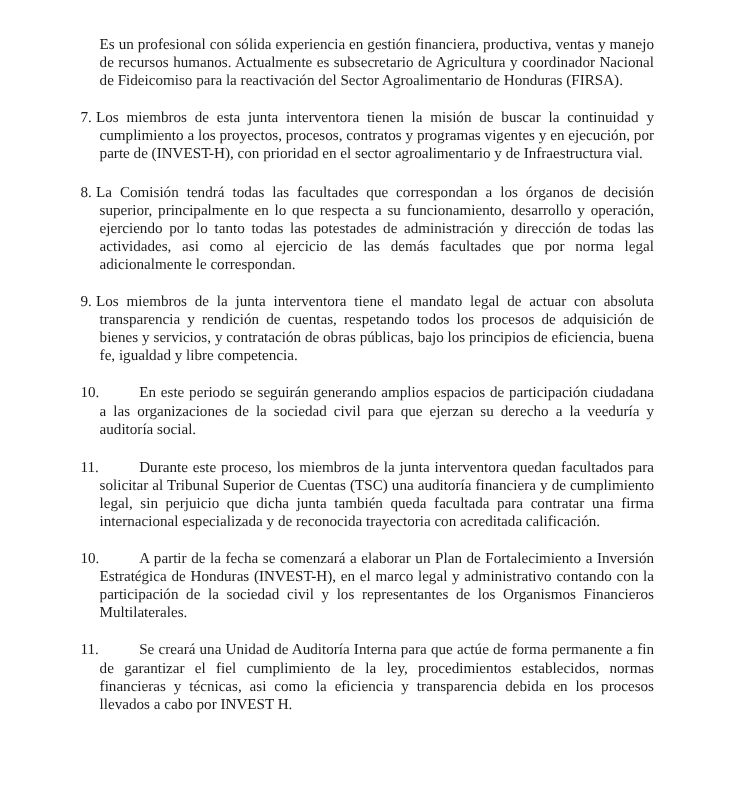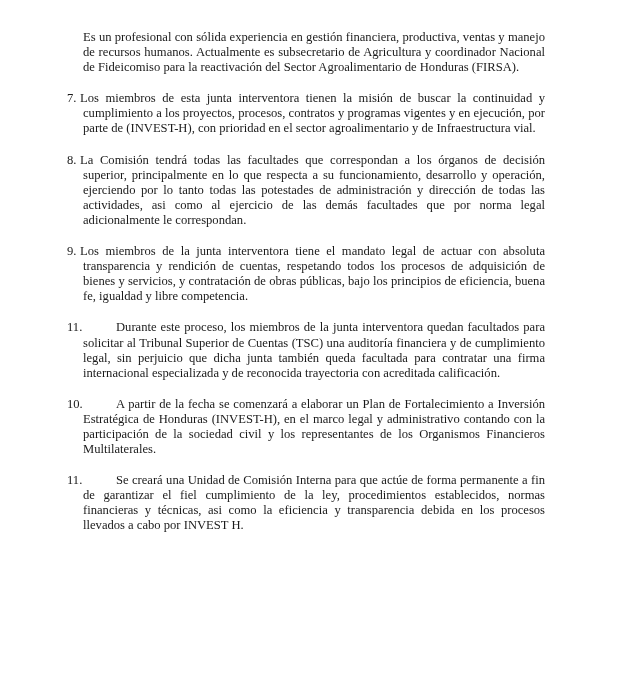--- a/index.html
+++ b/index.html
@@ -75,19 +75,20 @@
 
 <div class="page" style="background: rgb(255, 255, 255);">
   <div class="doc-body">
 
     <p class="para para-intro">Es un profesional con sólida experiencia en gestión financiera, productiva, ventas y manejo de recursos humanos. Actualmente es subsecretario de Agricultura y coordinador Nacional de Fideicomiso para la reactivación del Sector Agroalimentario de Honduras (FIRSA).</p>
 
     <div id="numbered-items">
         <p class="para para-numbered"><span class="num">7.</span><span>Los miembros de esta junta interventora tienen la misión de buscar la continuidad y cumplimiento a los proyectos, procesos, contratos y programas vigentes y en ejecución, por parte de (INVEST-H), con prioridad en el sector agroalimentario y de Infraestructura vial.</span></p>
         <p class="para para-numbered"><span class="num">8.</span><span>La Comisión tendrá todas las facultades que correspondan a los órganos de decisión superior, principalmente en lo que respecta a su funcionamiento, desarrollo y operación, ejerciendo por lo tanto todas las potestades de administración y dirección de todas las actividades, asi como al ejercicio de las demás facultades que por norma legal adicionalmente le correspondan.</span></p>
         <p class="para para-numbered"><span class="num">9.</span><span>Los miembros de la junta interventora tiene el mandato legal de actuar con absoluta transparencia y rendición de cuentas, respetando todos los procesos de adquisición de bienes y servicios, y contratación de obras públicas, bajo los principios de eficiencia, buena fe, igualdad y libre competencia.</span></p>
+        <p class="para para-tabbed"><span class="num">10.</span><span>En este periodo se seguirán generando amplios espacios de participación ciudadana a las organizaciones de la sociedad civil para que ejerzan su derecho a la veeduría y auditoría social.</span></p>
         <p class="para para-tabbed"><span class="num">11.</span><span>Durante este proceso, los miembros de la junta interventora quedan facultados para solicitar al Tribunal Superior de Cuentas (TSC) una auditoría financiera y de cumplimiento legal, sin perjuicio que dicha junta también queda facultada para contratar una firma internacional especializada y de reconocida trayectoria con acreditada calificación.</span></p>
         <p class="para para-tabbed"><span class="num">10.</span><span>A partir de la fecha se comenzará a elaborar un Plan de Fortalecimiento a Inversión Estratégica de Honduras (INVEST-H), en el marco legal y administrativo contando con la participación de la sociedad civil y los representantes de los Organismos Financieros Multilaterales.</span></p>
-        <p class="para para-tabbed"><span class="num">11.</span><span>Se creará una Unidad de Comisión Interna para que actúe de forma permanente a fin de garantizar el fiel cumplimiento de la ley, procedimientos establecidos, normas financieras y técnicas, asi como la eficiencia y transparencia debida en los procesos llevados a cabo por INVEST H.</span></p>
+        <p class="para para-tabbed"><span class="num">11.</span><span>Se creará una Unidad de Auditoría Interna para que actúe de forma permanente a fin de garantizar el fiel cumplimiento de la ley, procedimientos establecidos, normas financieras y técnicas, asi como la eficiencia y transparencia debida en los procesos llevados a cabo por INVEST H.</span></p>
       </div>
 
   </div>
 </div>
 
 </body></html>

